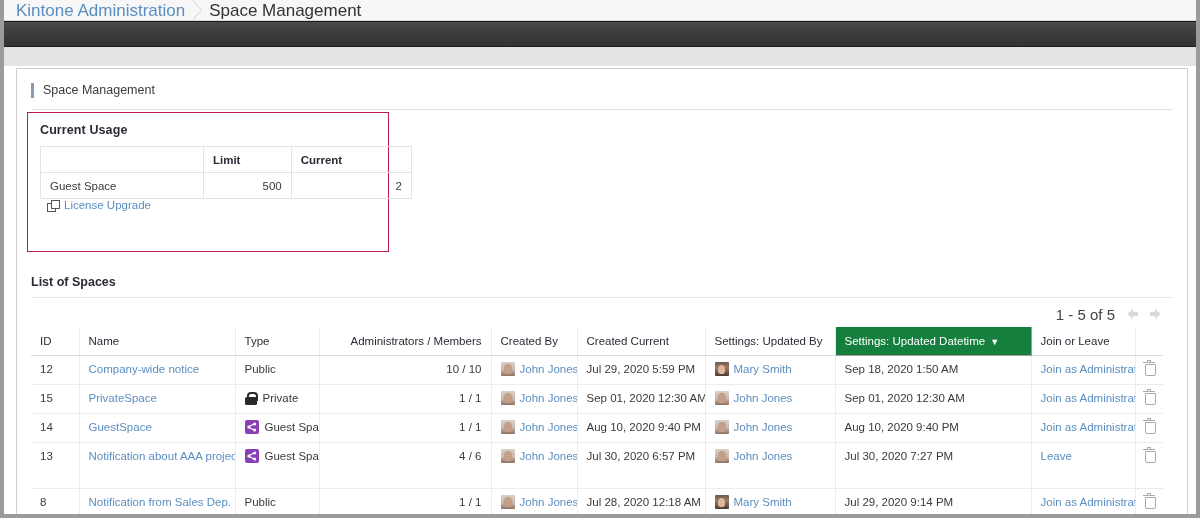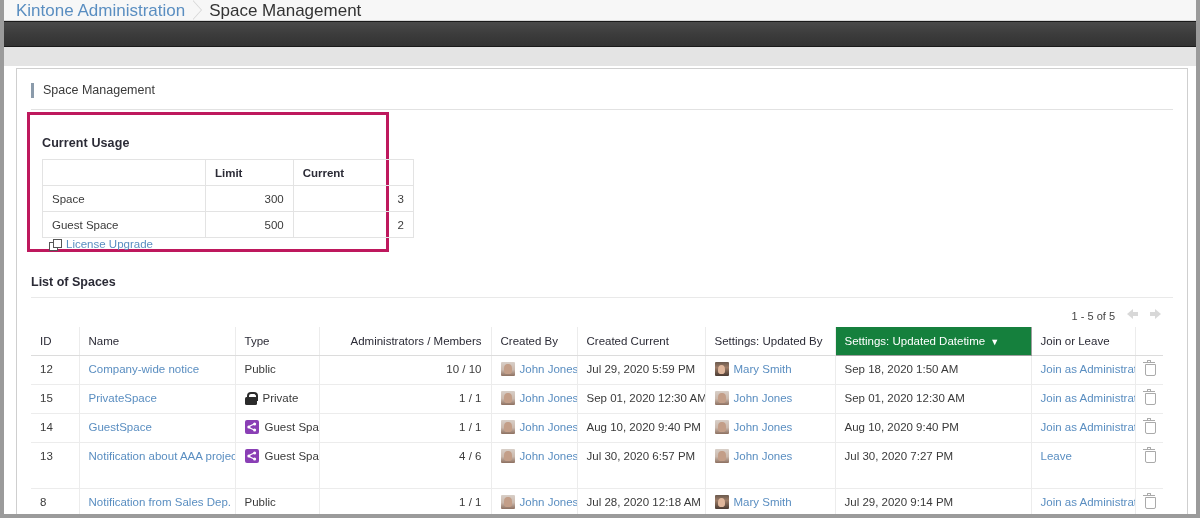--- a/index.html
+++ b/index.html
@@ -110,23 +110,23 @@
     border-bottom: 1px solid #e2e2e2;
   }
 
   
   .usage-box {
     position: absolute;
     left: 10px;
     top: 43px;
     width: 362px;
     height: 140px;
-    border: 3px solid #be185d;
+    border: 1px solid #be185d;
     background: #ffffff;
-    padding: 21px 12px 0 12px;
+    padding: 10px 12px 0 12px;
   }
   .usage-title {
     font-size: 12.5px;
     font-weight: bold;
     color: #2b2b36;
     margin-bottom: 9px;
     letter-spacing: .1px;
   }
   table.usage {
     border-collapse: collapse;
@@ -200,23 +200,23 @@
     top: 228px;
     border-bottom: 1px solid #e9e9e9;
   }
 
   
   .pagination {
     position: absolute;
     right: 22px;
     top: 237px;
     display: flex;
-    align-items: flex-end;
+    align-items: flex-start;
     gap: 8px;
-    font-size: 11px;
+    font-size: 15px;
     color: #444;
   }
   .pg-arrow {
     width: 17px; height: 16px;
     position: relative;
     display: inline-block;
     opacity: .45;
     cursor: pointer;
   }
   .pg-arrow svg { display:block; }
@@ -403,25 +403,20 @@
             <col class="usage-col-current">
         </colgroup>
         <thead>
           <tr>
             <th></th>
             <th>Limit</th>
             <th>Current</th>
           </tr>
         </thead>
         <tbody>
-          <tr>
-            <td>Space</td>
-            <td class="num">300</td>
-            <td class="num">3</td>
-          </tr>
           <tr>
             <td>Guest Space</td>
             <td class="num">500</td>
             <td class="num">2</td>
           </tr>
         </tbody>
       </table>
 
       <div class="license-row">
         <span class="ext-icon"></span>

